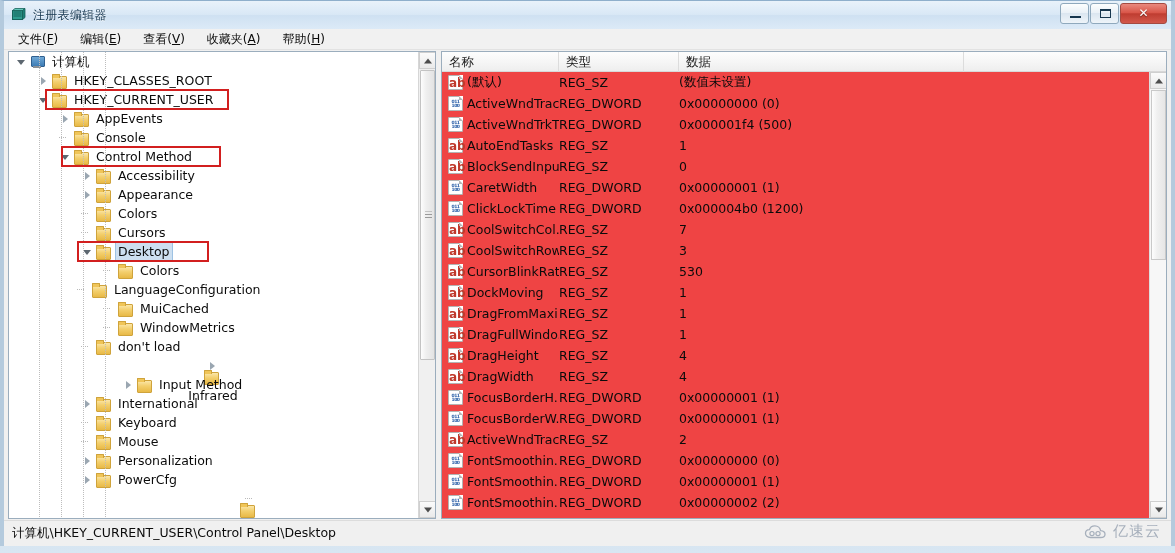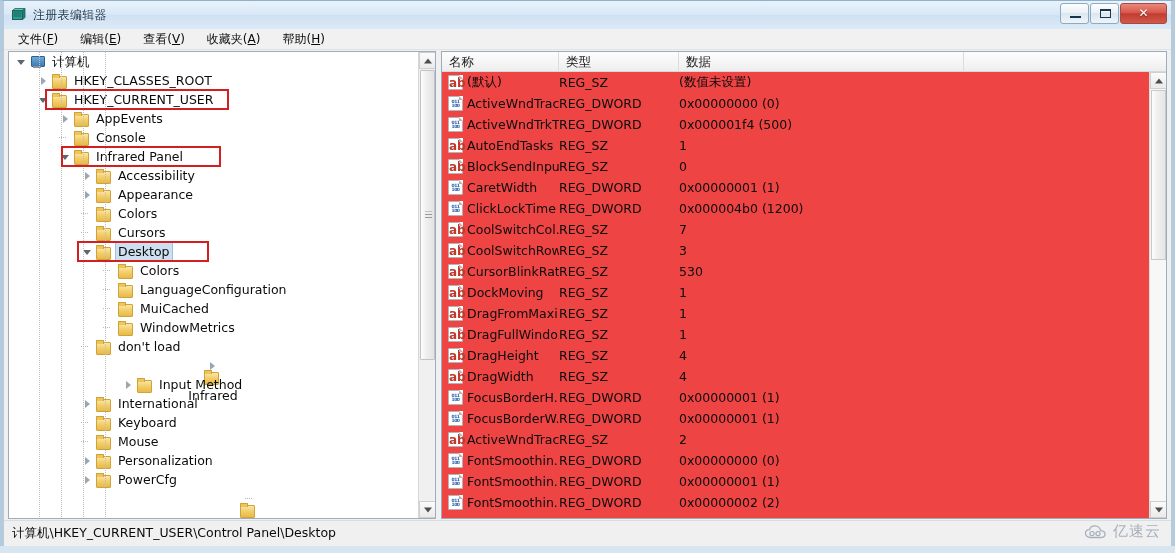--- a/index.html
+++ b/index.html
@@ -366,21 +366,21 @@
           </div>
           <div class="trow" style="padding-left: 50px;">
             <span class="dotlead"></span>
             <span style="width: 6px; flex: 0 0 6px;"></span>
             <span class="fico"></span>
             <span class="lbl">Console</span>
           </div>
           <div class="trow" style="padding-left: 50px;">
             <span class="twist open"></span>
             <span class="fico"></span>
-            <span class="lbl">Infrared Panel</span>
+            <span class="lbl">Control Method</span>
           </div>
           <div class="trow" style="padding-left: 72px;">
             <span class="twist closed"></span>
             <span class="fico"></span>
             <span class="lbl">Accessibility</span>
           </div>
           <div class="trow" style="padding-left: 72px;">
             <span class="twist closed"></span>
             <span class="fico"></span>
             <span class="lbl">Appearance</span>
@@ -401,21 +401,21 @@
             <span class="twist open"></span>
             <span class="fico"></span>
             <span class="lbl">Desktop</span>
           </div>
           <div class="trow" style="padding-left: 94px;">
             <span class="dotlead"></span>
             <span style="width: 6px; flex: 0 0 6px;"></span>
             <span class="fico"></span>
             <span class="lbl">Colors</span>
           </div>
-          <div class="trow" style="padding-left: 94px;">
+          <div class="trow" style="padding-left: 68px;">
             <span class="dotlead"></span>
             <span style="width: 6px; flex: 0 0 6px;"></span>
             <span class="fico"></span>
             <span class="lbl">LanguageConfiguration</span>
           </div>
           <div class="trow" style="padding-left: 94px;">
             <span class="dotlead"></span>
             <span style="width: 6px; flex: 0 0 6px;"></span>
             <span class="fico"></span>
             <span class="lbl">MuiCached</span>

